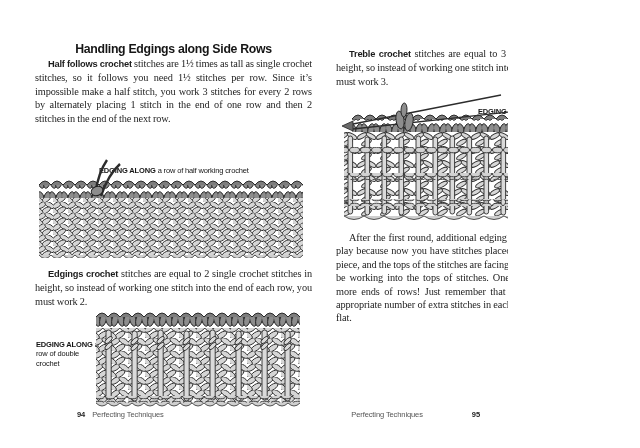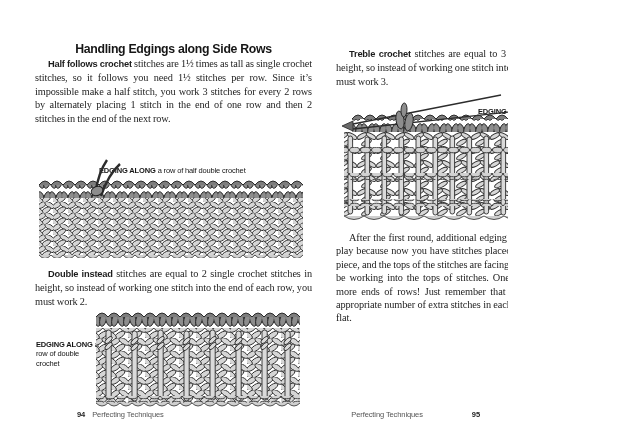--- a/index.html
+++ b/index.html
@@ -45,21 +45,21 @@
 <div class="spread">
 
   <section>
 
     <h1 class="abs page-heading">Handling Edgings along Side Rows</h1>
 
     <div class="abs body-text" style="left:35px;top:57px;">
       <p class="indent"><strong>Half follows crochet</strong><span> stitches are 1½ times as tall as single crochet stitches, so it follows you need 1½ stitches per row. Since it’s impossible make a half stitch, you work 3 stitches for every 2 rows by alternately placing 1 stitch in the end of one row and then 2 stitches in the end of the next row.</span></p>
     </div>
 
-    <div class="abs caption nowrap" style="left:99px;top:166px;"><strong>EDGING ALONG</strong> <span>a row of half double crochet</span></div>
+    <div class="abs caption nowrap" style="left:99px;top:166px;"><strong>EDGING ALONG</strong> <span>a row of half working crochet</span></div>
 
     <svg class="abs" style="left:38px;top:158px;" width="270" height="100" viewBox="0 0 270 100">
       <defs>
         <pattern id="f1p" width="15" height="11" patternUnits="userSpaceOnUse">
           <g fill="#d6d6d6" stroke="#2c2c2c" stroke-width="0.9">
             <ellipse cx="4" cy="3" rx="5.4" ry="2.4" transform="rotate(-33 4 3)"></ellipse>
             <ellipse cx="11.5" cy="3" rx="5.4" ry="2.4" transform="rotate(33 11.5 3)"></ellipse>
             <ellipse cx="7.8" cy="8.5" rx="5.4" ry="2.4" transform="rotate(-33 7.8 8.5)"></ellipse>
             <ellipse cx="0.3" cy="8.5" rx="5.4" ry="2.4" transform="rotate(33 0.3 8.5)"></ellipse>
           </g>
@@ -76,21 +76,21 @@
       <rect x="1" y="26" width="264" height="14" fill="url(#f1d)"></rect>
       <path d="M1 27 q6 -8 12 0 q6 -8 12 0 q6 -8 12 0 q6 -8 12 0 q6 -8 12 0 q6 -8 12 0 q6 -8 12 0 q6 -8 12 0 q6 -8 12 0 q6 -8 12 0 q6 -8 12 0 q6 -8 12 0 q6 -8 12 0 q6 -8 12 0 q6 -8 12 0 q6 -8 12 0 q6 -8 12 0 q6 -8 12 0 q6 -8 12 0 q6 -8 12 0 q6 -8 12 0 q6 -8 12 0" fill="#7d7d7d" stroke="#1e1e1e" stroke-width="0.9"></path>
       <g stroke="#2c2c2c" fill="none">
         <path d="M57 36 C59 24 62 12 69 2" stroke-width="2.4"></path>
         <path d="M63 38 C67 26 73 14 82 6" stroke-width="2.4"></path>
       </g>
       <ellipse cx="59" cy="33" rx="6" ry="4.5" fill="#8d8d8d" stroke="#1e1e1e" transform="rotate(-20 59 33)"></ellipse>
     </svg>
 
     <div class="abs body-text" style="left:35px;top:267px;">
-      <p class="indent"><strong>Double instead</strong><span> stitches are equal to 2 single crochet stitches in height, so instead of working one stitch into the end of each row, you must work 2.</span></p>
+      <p class="indent"><strong>Edgings crochet</strong><span> stitches are equal to 2 single crochet stitches in height, so instead of working one stitch into the end of each row, you must work 2.</span></p>
     </div>
 
     <div class="abs caption" style="left:36px;top:340px;width:64px;"><strong>EDGING ALONG</strong> <span>a row of double crochet</span></div>
 
     <svg class="abs" style="left:94px;top:312px;" width="210" height="98" viewBox="0 0 210 98">
       <defs>
         <pattern id="f2p" width="17" height="13" patternUnits="userSpaceOnUse">
           <g fill="#d6d6d6" stroke="#2c2c2c" stroke-width="0.9">
             <ellipse cx="4.5" cy="3.5" rx="5.8" ry="2.6" transform="rotate(-33 4.5 3.5)"></ellipse>
             <ellipse cx="13" cy="3.5" rx="5.8" ry="2.6" transform="rotate(33 13 3.5)"></ellipse>

